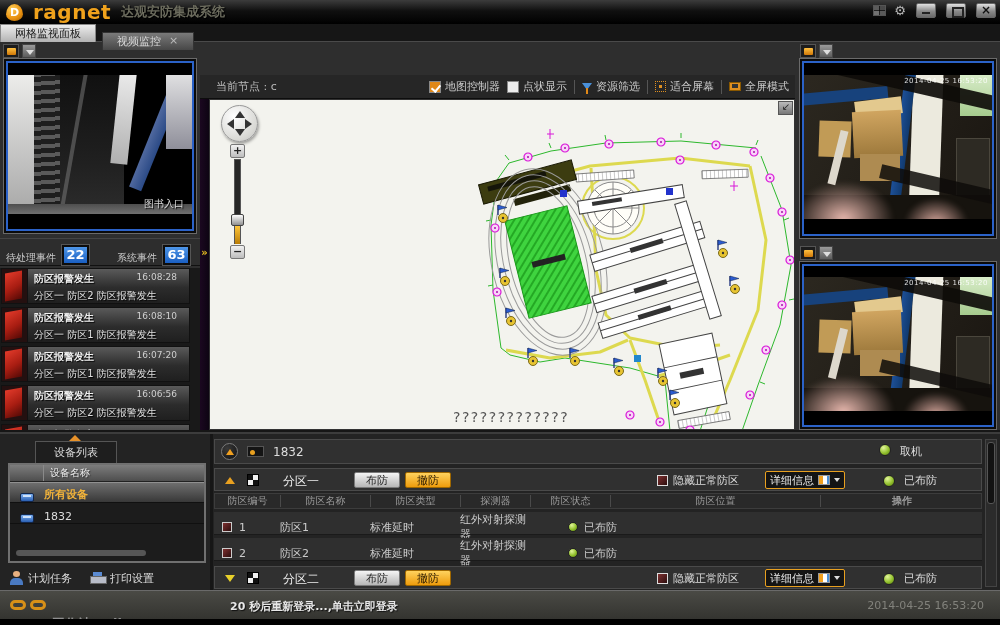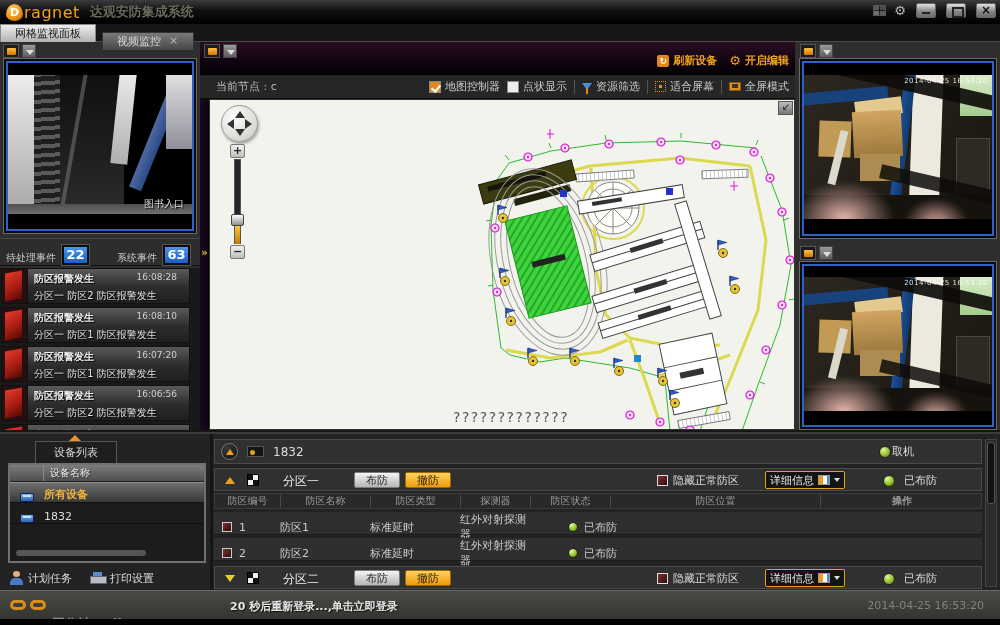--- a/index.html
+++ b/index.html
@@ -7,21 +7,21 @@
   body { font-family:"DejaVu Sans","Liberation Sans",sans-serif; }
   #screen { position:relative; width:1000px; height:625px; background:#2e2e2e; overflow:hidden; }
 
   
   #titlebar { position:absolute; left:0; top:0; width:1000px; height:24px;
     background:linear-gradient(180deg,#3c3c3c 0%,#101010 45%,#000 100%); display:flex; align-items:center; }
   .logo-wrap { display:flex; align-items:center; margin-left:6px; }
   .logo-shield { width:17px; height:17px; border-radius:50% 50% 50% 50%/60% 60% 40% 40%;
     background:radial-gradient(circle at 35% 30%,#ffcf5a,#e89010 60%,#9a5a00);
     color:#fff; font-weight:bold; font-size:11px; line-height:17px; text-align:center; }
-  .logo-rest { color:#f0a21c; font-weight:normal; font-size:16px; letter-spacing:0.5px; margin-left:1px; }
+  .logo-rest { color:#f0a21c; font-weight:bold; font-size:20px; letter-spacing:0.5px; margin-left:10px; }
   .app-title { color:#6b6b5d; font-weight:bold; font-size:13px; margin-left:10px; text-shadow:1px 1px 1px #000; }
   #titlebar-right { position:absolute; right:4px; top:3px; display:flex; align-items:center; gap:8px; }
   .tb-grid-icon { width:13px; height:11px;
     background:linear-gradient(90deg,#aaa 0 5px,#333 5px 6px,#888 6px 13px),
     linear-gradient(0deg,#aaa 0 4px,#333 4px 5px,#888 5px); background-blend-mode:multiply; border:1px solid #555; }
   .tb-gear-icon { color:#b8b8b8; font-size:13px; line-height:13px; }
   .win-btn { width:20px; height:15px; border:1px solid #666; border-radius:2px;
     background:linear-gradient(180deg,#e0e0e0,#8a8a8a 55%,#6a6a6a); position:relative; margin-left:2px; }
   .win-btn.min::after { content:""; position:absolute; left:5px; bottom:3px; width:8px; height:2px; background:#222; }
   .win-btn.max::after { content:""; position:absolute; left:5px; top:3px; width:8px; height:7px; border:2px solid #222; }
@@ -185,21 +185,21 @@
 
   
   .bp-row { position:absolute; left:214px; width:768px; background:#303030; border:1px solid #4a4a4a; }
   #device-row { top:5px; height:25px; }
   .circle-btn { position:absolute; left:6px; top:3px; width:17px; height:17px; border-radius:50%; background:radial-gradient(circle at 35% 30%,#3a3a3a,#101010); border:1px solid #7a7a7a; }
   .circle-btn::after { content:""; position:absolute; left:4px; top:5px; border-left:4px solid transparent; border-right:4px solid transparent; border-bottom:6px solid #f0a020; }
   .cam-icon { position:absolute; left:32px; top:6px; width:17px; height:11px; background:#141414; border:1px solid #555; }
   .cam-icon::after { content:""; position:absolute; left:2px; top:3px; width:5px; height:5px; border-radius:50%; background:#e8a020; }
   .device-id { position:absolute; left:58px; top:5px; color:#ddd; font-size:12px; }
   .orb { width:12px; height:12px; border-radius:50%; background:radial-gradient(circle at 35% 28%,#e2f59a,#93c12e 55%,#54770e); border:1px solid #222; display:inline-block; }
-  .status-right { position:absolute; left:664px; top:4px; display:flex; align-items:center; gap:1px; color:#ddd; font-size:11px; }
+  .status-right { position:absolute; left:664px; top:4px; display:flex; align-items:flex-start; gap:9px; color:#ddd; font-size:11px; }
 
   .group-row { height:23px; }
   #group1-row { top:34px; }
   #group2-row { top:132px; }
   .g-tri { position:absolute; left:10px; top:8px; width:0; height:0; }
   .g-tri.up { border-left:5px solid transparent; border-right:5px solid transparent; border-bottom:7px solid #e8a020; }
   .g-tri.down { border-left:5px solid transparent; border-right:5px solid transparent; border-top:7px solid #e8d02a; }
   .tree-icon { position:absolute; left:32px; top:5px; width:12px; height:12px; background:conic-gradient(#f0f0f0 0 25%,#111 25% 50%,#f0f0f0 50% 75%,#111 75%); border:1px solid #000; }
   .g-name { position:absolute; left:68px; top:4px; color:#eee; font-size:12px; }
   .g-arm { position:absolute; left:139px; top:3px; width:46px; height:16px; background:linear-gradient(180deg,#f4f4f4,#b6b6b6); border:1px solid #7a7a7a; border-radius:2px; color:#222; font-size:11px; text-align:center; line-height:15px; }
@@ -349,36 +349,20 @@
         <div class="alarm-desc"></div>
       </div>
     </div>
     <div id="alarm-scroll">
       <span class="scr-arrow up"></span>
       <div id="alarm-thumb"></div>
       <span class="scr-arrow down"></span>
     </div>
   </div>
 
-  <div id="map-header">
-    <div class="iconbar">
-      <span class="panel-icon"></span>
-      <span class="panel-dd"></span>
-    </div>
-    <div id="map-actions">
-      <span class="map-action">
-        <span class="ic-refresh"></span>
-        <span>刷新设备</span>
-      </span>
-      <span class="map-action">
-        <span class="ic-editgear"></span>
-        <span>开启编辑</span>
-      </span>
-    </div>
-  </div>
 
   <div id="map-toolbar">
     <span id="map-node">当前节点 : c</span>
     <div id="map-controls">
       <span class="mt-item">
         <span class="cb checked"></span>
         <span>地图控制器</span>
       </span>
       <span class="mt-item">
         <span class="cb"></span>

